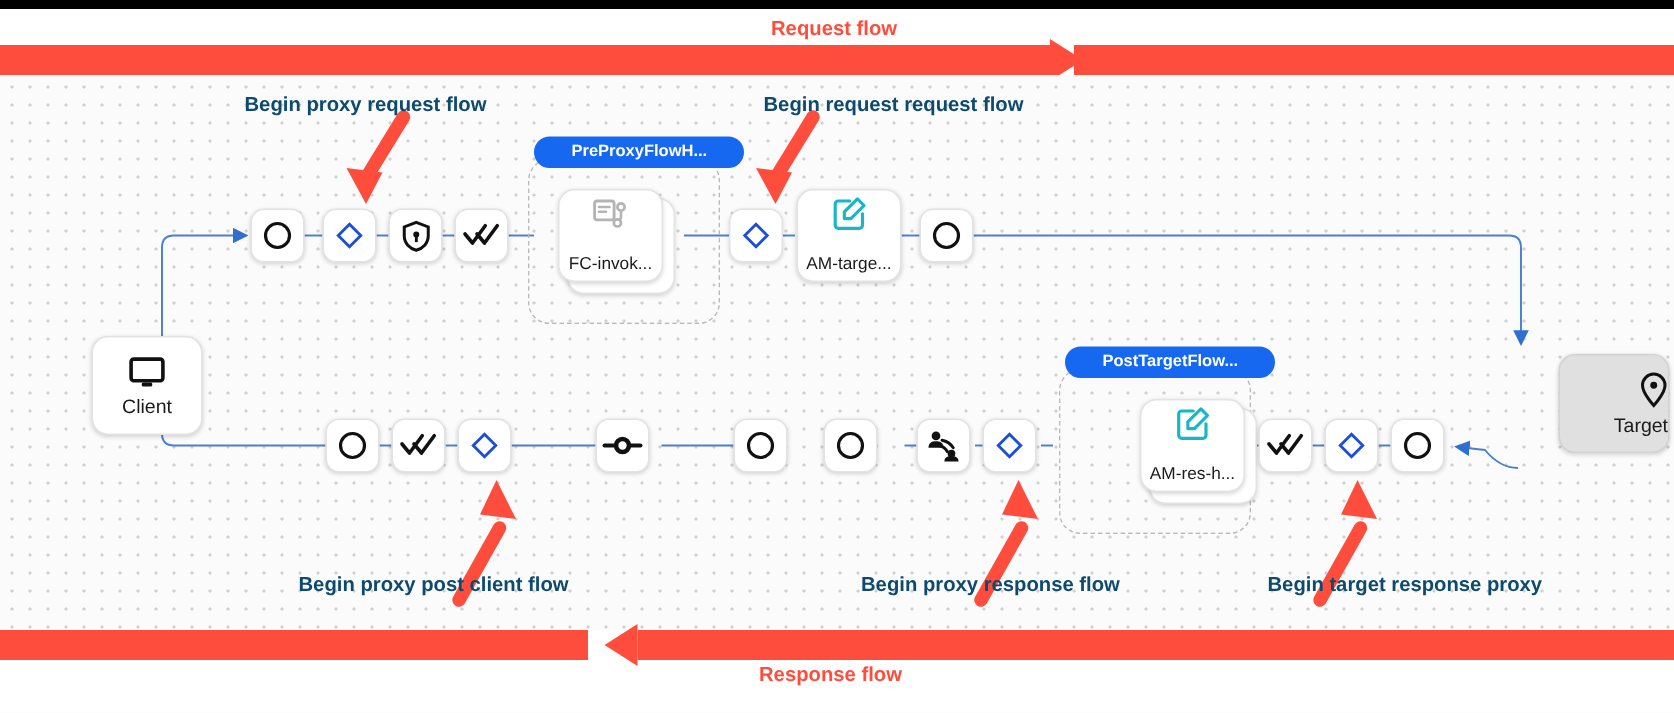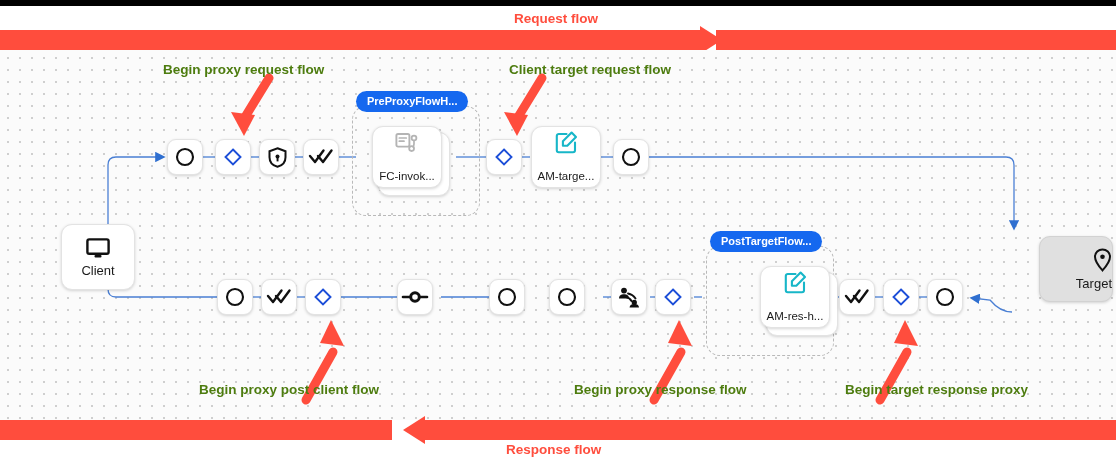--- a/index.html
+++ b/index.html
@@ -83,29 +83,29 @@
     position:absolute;
     border:1.5px dashed #b9b9b9;
     border-radius:14px;
     box-sizing:border-box;
   }
   .group-pill{
     position:absolute;
     background:#1568ef;
     color:#fff;
     font-size:11px;font-weight:bold;
-    padding:4px 11px;
+    padding:4px 25px;
     border-radius:11px;
     white-space:nowrap;
     line-height:1.15;
     text-align:center;
   }
 
   
-  .anno{position:absolute;color:#4d7c0f;font-weight:bold;font-size:13.5px;white-space:nowrap;}
+  .anno{position:absolute;color:#0c4a6e;font-weight:bold;font-size:13.5px;white-space:nowrap;}
   .arrowsvg{position:absolute;}
 
   svg{display:block;overflow:visible;}
 </style>
 </head>
 <body>
 
 <div class="topbar"></div>
 
 <div class="flowbar" id="request-flow-bar">
@@ -372,21 +372,21 @@
     <path d="M14 82 L41 34" stroke="#ff4d3d" stroke-width="9" stroke-linecap="round"></path>
     <path d="M39 2 L52 28 L28 25 Z" fill="#ff4d3d"></path>
   </svg>
   <svg class="arrowsvg" style="left:866px;top:268px;" width="62" height="86" viewBox="0 0 62 86">
     <path d="M14 82 L41 34" stroke="#ff4d3d" stroke-width="9" stroke-linecap="round"></path>
     <path d="M39 2 L52 28 L28 25 Z" fill="#ff4d3d"></path>
   </svg>
 </div>
 
 <div class="anno" style="left:163px;top:62px;">Begin proxy request flow</div>
-<div class="anno" style="left:509px;top:62px;">Client target request flow</div>
+<div class="anno" style="left:509px;top:62px;">Begin request request flow</div>
 <div class="anno" style="left:199px;top:382px;">Begin proxy post client flow</div>
 <div class="anno" style="left:561px;top:382px;padding-left:13px;">Begin proxy response flow</div>
 <div class="anno" style="left:845px;top:382px;">Begin target response proxy</div>
 
 <div class="flowbar" id="response-flow-bar">
   <div class="shaft2"></div>
   <div class="head left"></div>
   <div class="shaft"></div>
 </div>
 <div class="flowlabel" id="response-flow-label">Response flow</div>

